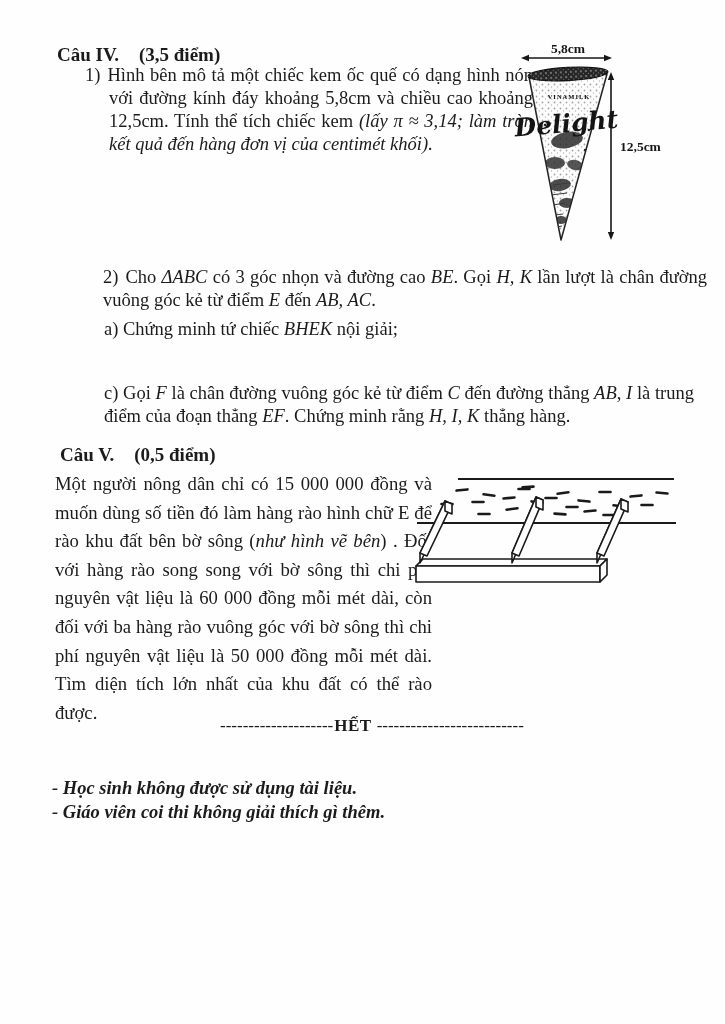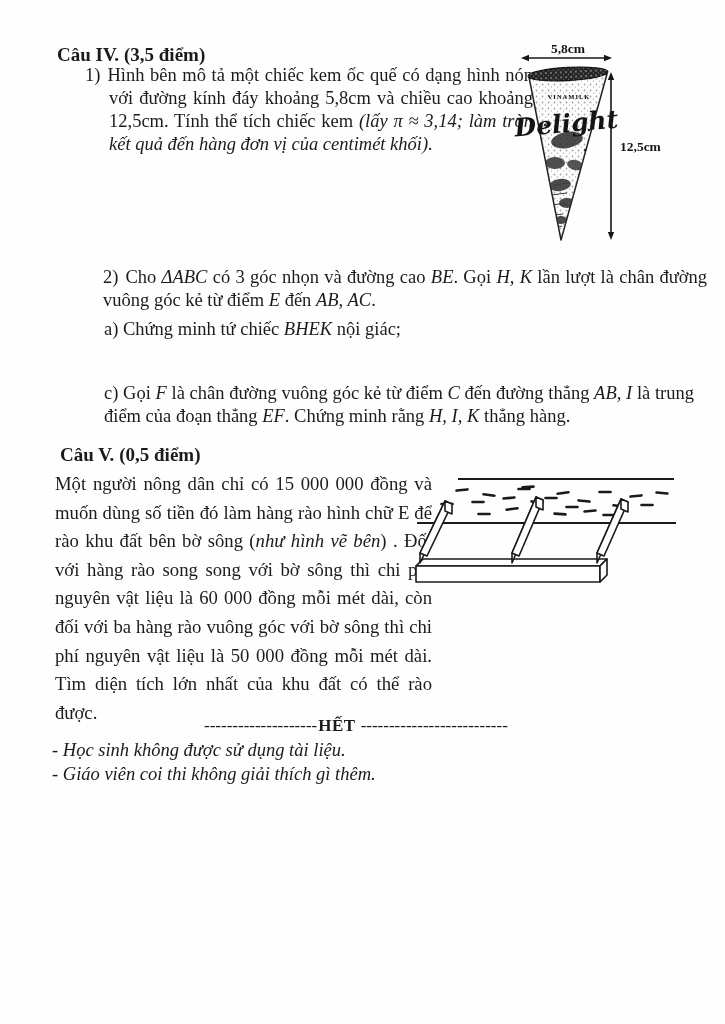--- a/index.html
+++ b/index.html
@@ -4,29 +4,29 @@
 <style>
   html,body{margin:0;padding:0;background:#ffffff;}
   .page{
     position:relative;width:725px;height:1024px;background:#fefefe;
     font-family:"Liberation Serif",serif;color:#1b1b1b;overflow:hidden;
   }
   .abs{position:absolute;}
   .b{font-weight:bold;}
   .bi{font-weight:bold;}
   .heading{font-size:19px;}
-  .heading .b{margin-right:5px;}
+  .heading .b{margin-right:20px;}
   .para{font-size:18.5px;line-height:23px;text-align:justify;}
   .hang{padding-left:24px;text-indent:-24px;}
   .qnum{margin-right:7px;}
   .s-n{font-style:normal;}
   .s-i{font-style:italic;}
   .s-m{font-style:italic;}
   .q5para{font-size:18.7px;line-height:28.6px;text-align:justify;}
-  .hetline{font-size:17px;white-space:nowrap;}
+  .hetline{font-size:17px;white-space:nowrap;margin-left:16px;}
   .hetword{font-weight:bold;margin:0 5px 0 1px;letter-spacing:.5px;}
   .notes{font-style:italic;font-size:18.5px;line-height:23.5px;}
   svg text{font-family:"Liberation Serif",serif;}
   .dimlabel{font-weight:bold;font-size:13.5px;fill:#161616;}
   .brandlabel{font-weight:bold;font-size:6.5px;fill:#101010;letter-spacing:1px;}
   .productlabel{font-weight:bold;font-style:italic;font-size:25px;fill:#141414;font-family:"DejaVu Serif",serif;}
 </style>
 </head>
 <body>
 
@@ -101,21 +101,21 @@
       <polygon points="106,37 102.8,45 109.2,45" stroke="none"></polygon>
       <polygon points="106,205 102.8,197 109.2,197" stroke="none"></polygon>
     </g>
     <text class="dimlabel" x="115" y="116">12,5cm</text>
   </svg>
 
   <div class="abs para" style="left:103px;top:266px;width:604px;">
     <span class="qnum">2)</span><span><span class="s-n">Cho </span><span class="s-m">ΔABC</span><span class="s-n"> có 3 góc nhọn và đường cao </span><span class="s-m">BE</span><span class="s-n">. Gọi </span><span class="s-m">H, K</span><span class="s-n"> lần lượt là chân đường vuông góc kẻ từ điểm </span><span class="s-m">E</span><span class="s-n"> đến </span><span class="s-m">AB, AC</span><span class="s-n">.</span></span>
   </div>
 
-  <div class="abs para" style="left:104px;top:318px;width:565px;"><span class="s-n">a) Chứng minh tứ chiếc </span><span class="s-m">BHEK</span><span class="s-n"> nội giác;</span></div>
+  <div class="abs para" style="left:104px;top:318px;width:565px;"><span class="s-n">a) Chứng minh tứ chiếc </span><span class="s-m">BHEK</span><span class="s-n"> nội giải;</span></div>
   <div class="abs para" style="left:104px;top:382px;width:590px;"><span class="s-n">c) Gọi </span><span class="s-m">F</span><span class="s-n"> là chân đường vuông góc kẻ từ điểm </span><span class="s-m">C</span><span class="s-n"> đến đường thẳng </span><span class="s-m">AB</span><span class="s-n">, </span><span class="s-m">I</span><span class="s-n"> là trung điểm của đoạn thẳng </span><span class="s-m">EF</span><span class="s-n">. Chứng minh rằng </span><span class="s-m">H, I, K</span><span class="s-n"> thẳng hàng.</span></div>
 
   <div class="abs heading" style="left:60px;top:444px;">
     <span class="b">Câu V.</span><span class="bi">(0,5 điểm)</span>
   </div>
 
   <div class="abs q5para" style="left:55px;top:470px;width:377px;"><span class="s-n">Một người nông dân chỉ có 15 000 000 đồng và muốn dùng số tiền đó làm hàng rào hình chữ E để rào khu đất bên bờ sông (</span><span class="s-i">như hình vẽ bên</span><span class="s-n">) . Đối với hàng rào song song với bờ sông thì chi phí nguyên vật liệu là 60 000 đồng mỗi mét dài, còn đối với ba hàng rào vuông góc với bờ sông thì chi phí nguyên vật liệu là 50 000 đồng mỗi mét dài. Tìm diện tích lớn nhất của khu đất có thể rào được.</span></div>
 
   <svg class="abs" style="left:400px;top:443px;" width="322" height="177" viewBox="0 0 322 177">
 
@@ -167,18 +167,18 @@
       <polygon points="197,120 221,66 221,56 197,110"></polygon>
       <polygon points="197,110 221,56 228,59 204,113"></polygon>
       <polygon points="221,56 228,59 228,69 221,66"></polygon>
     </g>
   </svg>
 
   <div class="abs hetline" style="left:204px;top:716px;">
     <span>--------------------</span><span class="hetword">HẾT</span><span>--------------------------</span>
   </div>
 
-  <div class="abs notes" style="left:52px;top:739px;">
+  <div class="abs notes" style="left:52px;top:777px;font-weight:bold;">
     <div>- Học sinh không được sử dụng tài liệu.</div>
     <div>- Giáo viên coi thi không giải thích gì thêm.</div>
   </div>
 
 </div>
 
 </body></html>

